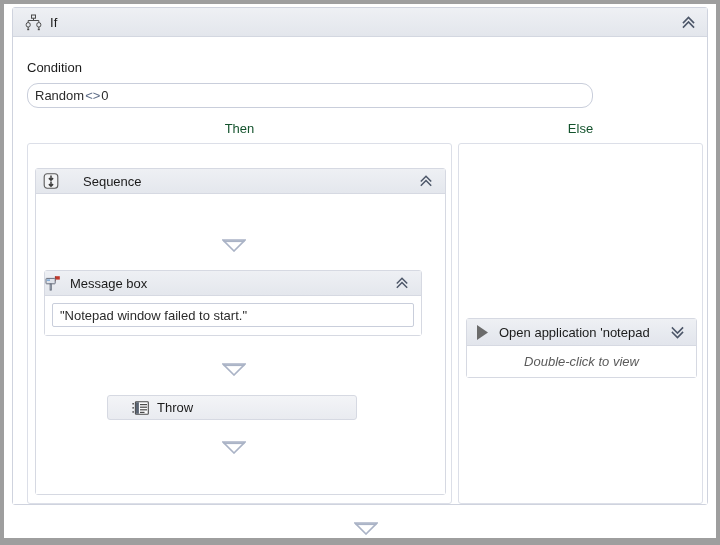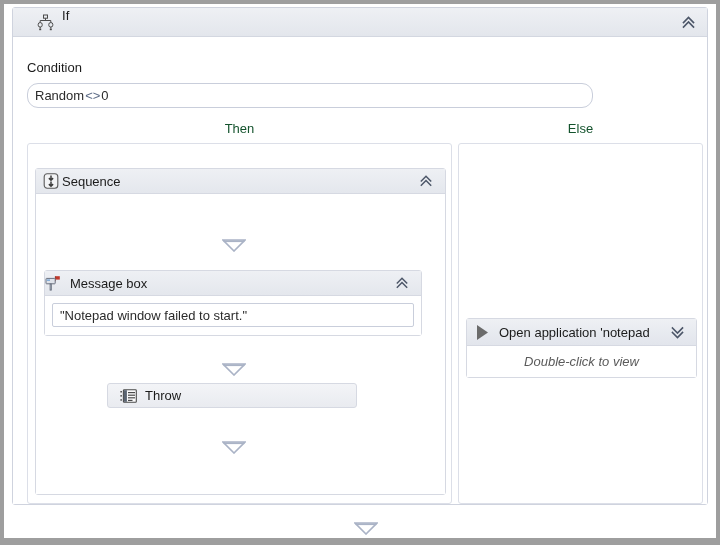--- a/index.html
+++ b/index.html
@@ -38,21 +38,22 @@
     background: #ffffff;
   }
 
   .if-header {
     position: relative;
     height: 29px;
     box-sizing: border-box;
     background: linear-gradient(to bottom, #eef0f4 0%, #e3e6ec 100%);
     border-bottom: 1px solid #d3d7e0;
     display: flex;
-    padding-left: 24px;
+    align-items: center;
+    padding-left: 12px;
   }
   .if-title {
     font-size: 13px;
     color: #1b1b1b;
     margin-left: 8px;
     letter-spacing: .1px;
   }
 
   .chev {
     position: absolute;
@@ -139,21 +140,21 @@
     box-sizing: border-box;
     background: linear-gradient(to bottom, #eef0f4 0%, #e4e7ed 100%);
     border-bottom: 1px solid #d6d9e2;
     display: flex;
     align-items: center;
     padding-left: 7px;
   }
   .seq-title {
     font-size: 13px;
     color: #1b1b1b;
-    margin-left: 3px;
+    margin-left: 24px;
   }
   .seq-body {
     position: relative;
     height: calc(100% - 25px);
     background: #ffffff;
   }
 
   
   .drop-tri {
     width: 24px; height: 13px;
@@ -201,30 +202,30 @@
     padding-left: 7px;
     font-size: 13px;
     color: #2b2b2b;
     cursor: text;
   }
 
   
   .throw-card {
     position: absolute;
     left: 71px;
-    top: 189px;
+    top: 201px;
     width: 250px;
     height: 25px;
     box-sizing: border-box;
     border: 1px solid #d6d9e2;
     border-radius: 3px;
     background: linear-gradient(to bottom, #f3f4f7 0%, #e9ebf0 100%);
     display: flex;
     align-items: center;
-    padding-left: 12px;
+    padding-left: 24px;
     cursor: pointer;
   }
   .throw-title {
     font-size: 13px;
     color: #1b1b1b;
     margin-left: 8px;
   }
 
   
   .open-app-card {

